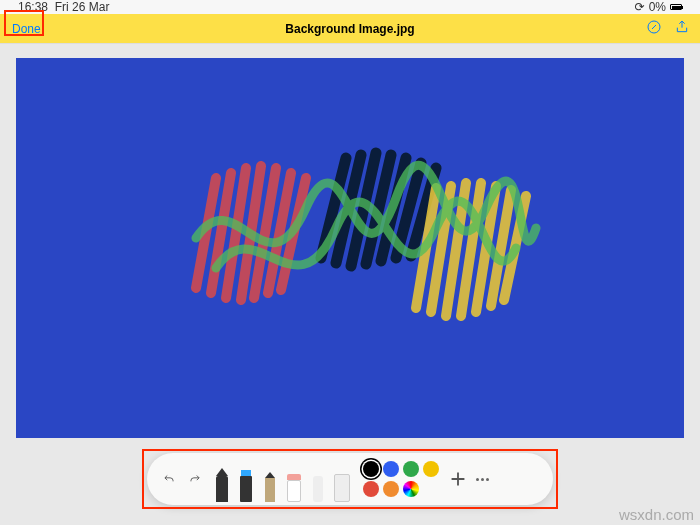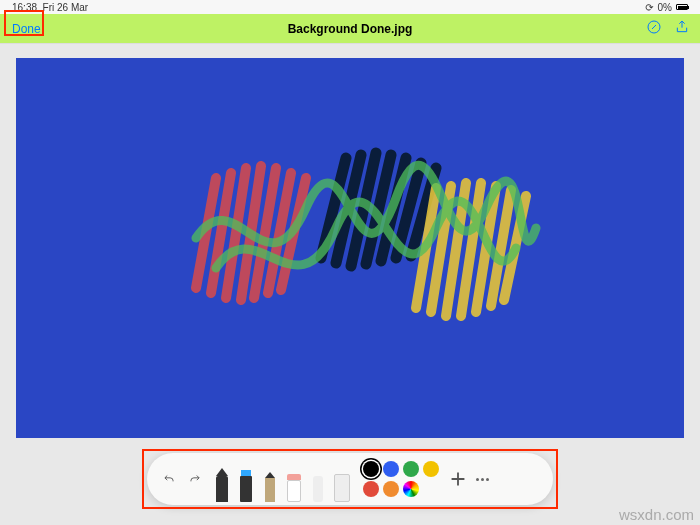--- a/index.html
+++ b/index.html
@@ -7,34 +7,34 @@
       width: 700px; height: 525px;
       background: #e8e8e8;
       font-family: -apple-system, 'Helvetica Neue', sans-serif;
       position: relative;
       overflow: hidden;
     }
     .statusbar {
       position: absolute; top: 0; left: 0; right: 0;
       height: 14px;
       display: flex; align-items: center; justify-content: space-between;
-      padding: 0 12px;
-      font-size: 10px;
+      padding: 0 18px;
+      font-size: 12px;
       background: #f7f7f7;
       color: #333;
     }
     .statusbar .right { display: flex; gap: 4px; align-items: center; }
     .battery-icon { width: 12px; height: 6px; border: 0.6px solid #000; border-radius: 1px; position: relative; }
     .battery-icon::after { content: ""; position: absolute; right: -2px; top: 1px; width: 1px; height: 3px; background: #000; }
     .battery-fill { position: absolute; left: 0.5px; top: 0.5px; bottom: 0.5px; width: 90%; background: #000; }
 
     .navbar {
       position: absolute; top: 14px; left: 0; right: 0;
       height: 30px;
-      background: #bef264;
+      background: #fde047;
       display: flex; align-items: center; justify-content: center;
       border-bottom: 1px solid #ddd;
     }
     .navbar .title { font-size: 12px; font-weight: 600; }
     .done-btn {
       position: absolute; left: 12px; top: 50%; transform: translateY(-50%);
       color: #007aff; font-size: 12px;
     }
     .right-btns {
       position: absolute; right: 10px; top: 50%; transform: translateY(-50%);
@@ -134,21 +134,21 @@
     <span>⟳</span>
     <span>0%</span>
     <span class="battery-icon">
         <span class="battery-fill"></span>
       </span>
   </div>
 </div>
 
 <div class="navbar">
   <span class="done-btn">Done</span>
-  <span class="title">Background Done.jpg</span>
+  <span class="title">Background Image.jpg</span>
   <div class="right-btns">
     <span>
       <svg viewBox="0 0 24 24">
           <circle cx="12" cy="12" r="9"></circle>
           <path d="M9 15l6-6"></path>
         </svg>
     </span>
     <span>
       <svg viewBox="0 0 24 24">
           <path d="M12 3v10M8 7l4-4 4 4M5 13v6h14v-6"></path>

